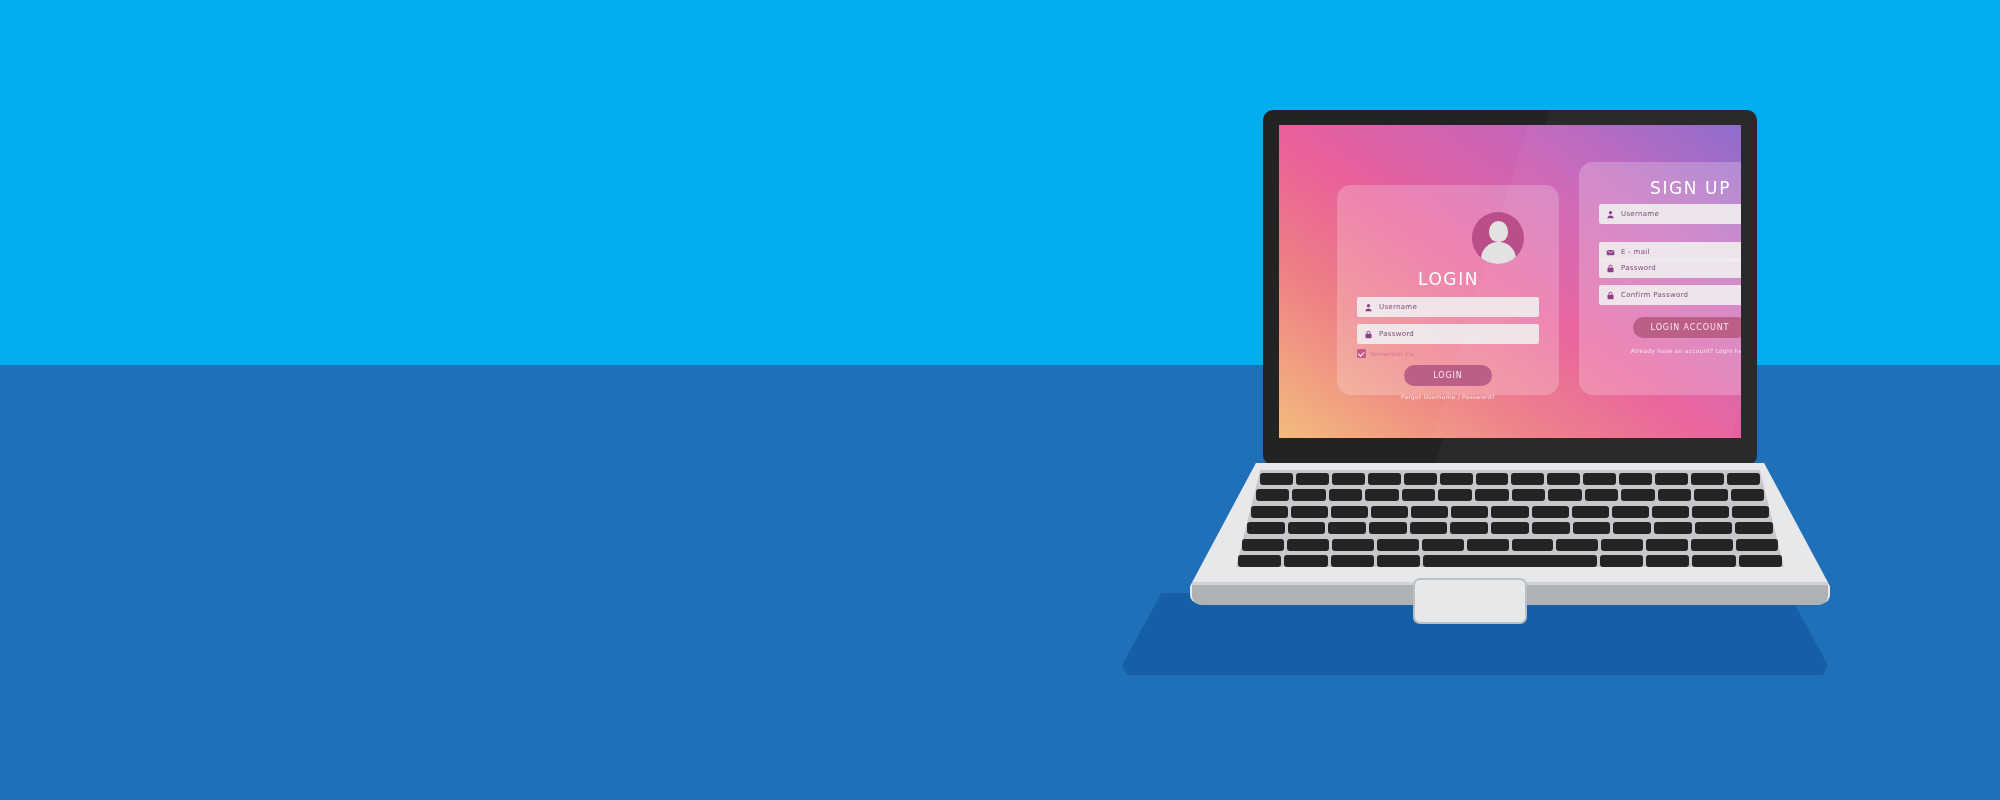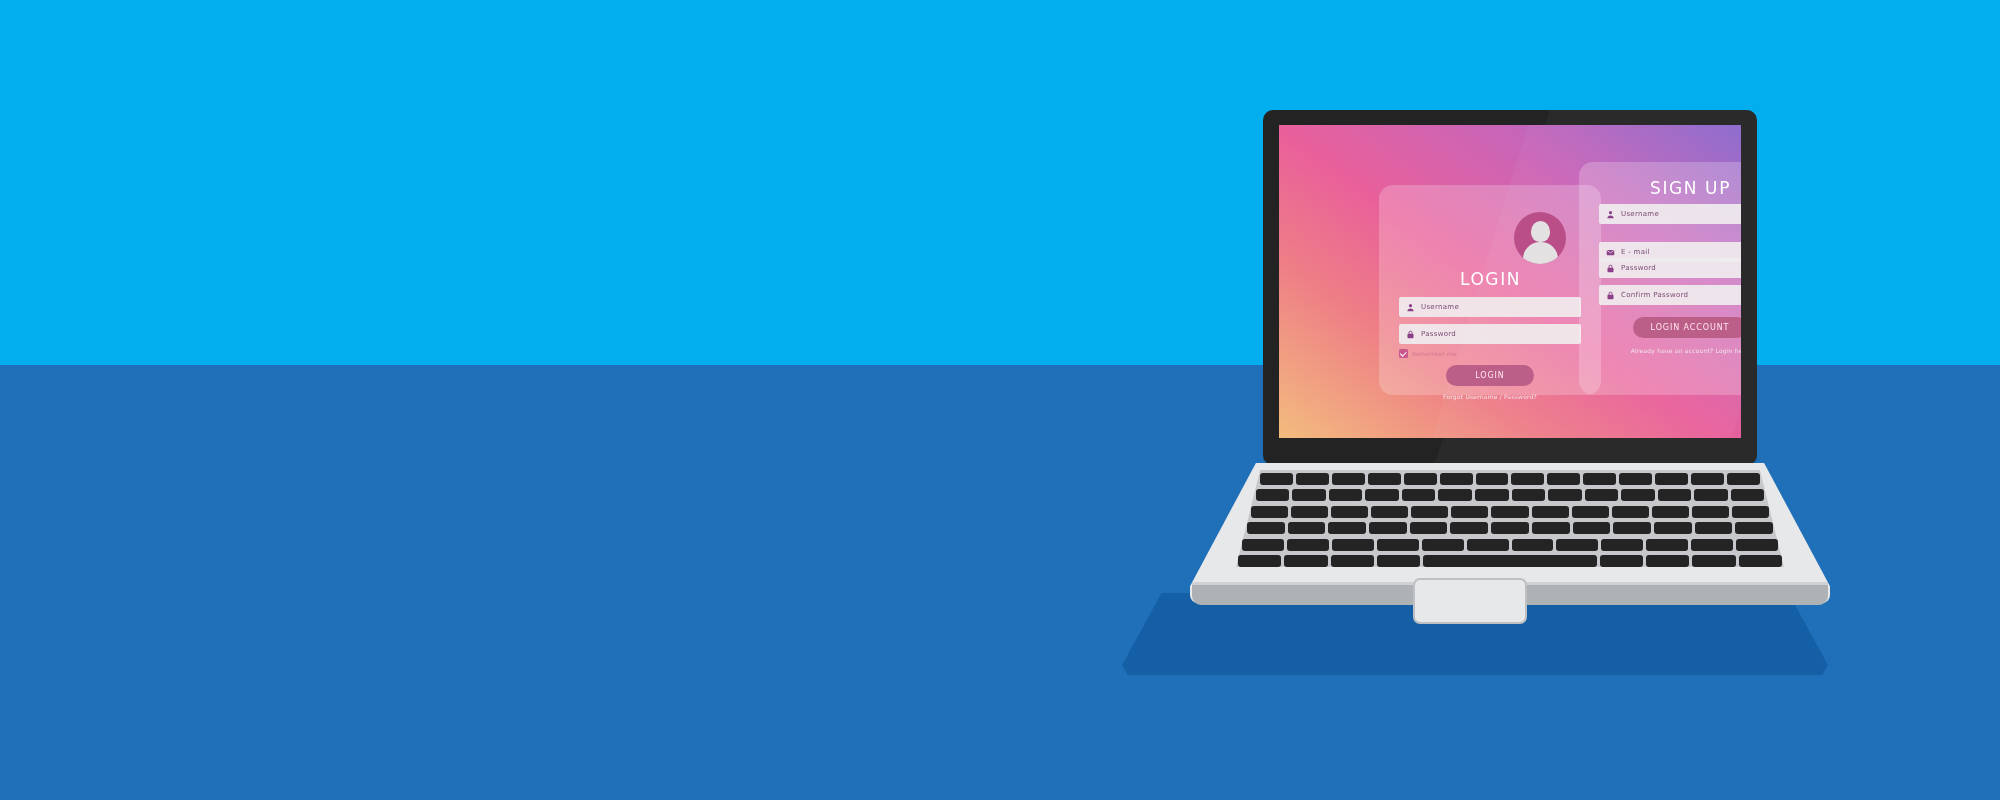--- a/index.html
+++ b/index.html
@@ -65,21 +65,21 @@
   .screen-sheen{
     position:absolute;left:44%;top:-30%;width:62%;height:170%;
     background:rgba(255,255,255,0.045);transform:rotate(17deg);
   }
 
   
   .card{
     position:absolute;border-radius:14px;
     background:rgba(255,255,255,0.22);
   }
-  .card-login{left:58px;top:60px;width:222px;height:210px;margin-left:42px;}
+  .card-login{left:58px;top:60px;width:222px;height:210px;}
   .card-signup{left:300px;top:37px;width:222px;height:233px;}
 
   .avatar{
     position:absolute;left:135px;top:27px;width:52px;height:52px;border-radius:50%;
     background:#B94E88;overflow:hidden;
   }
   .avatar-head{
     position:absolute;left:50%;top:9px;width:19px;height:21px;margin-left:-9.5px;
     background:#E3E1E2;border-radius:50% 50% 45% 45%;
   }

